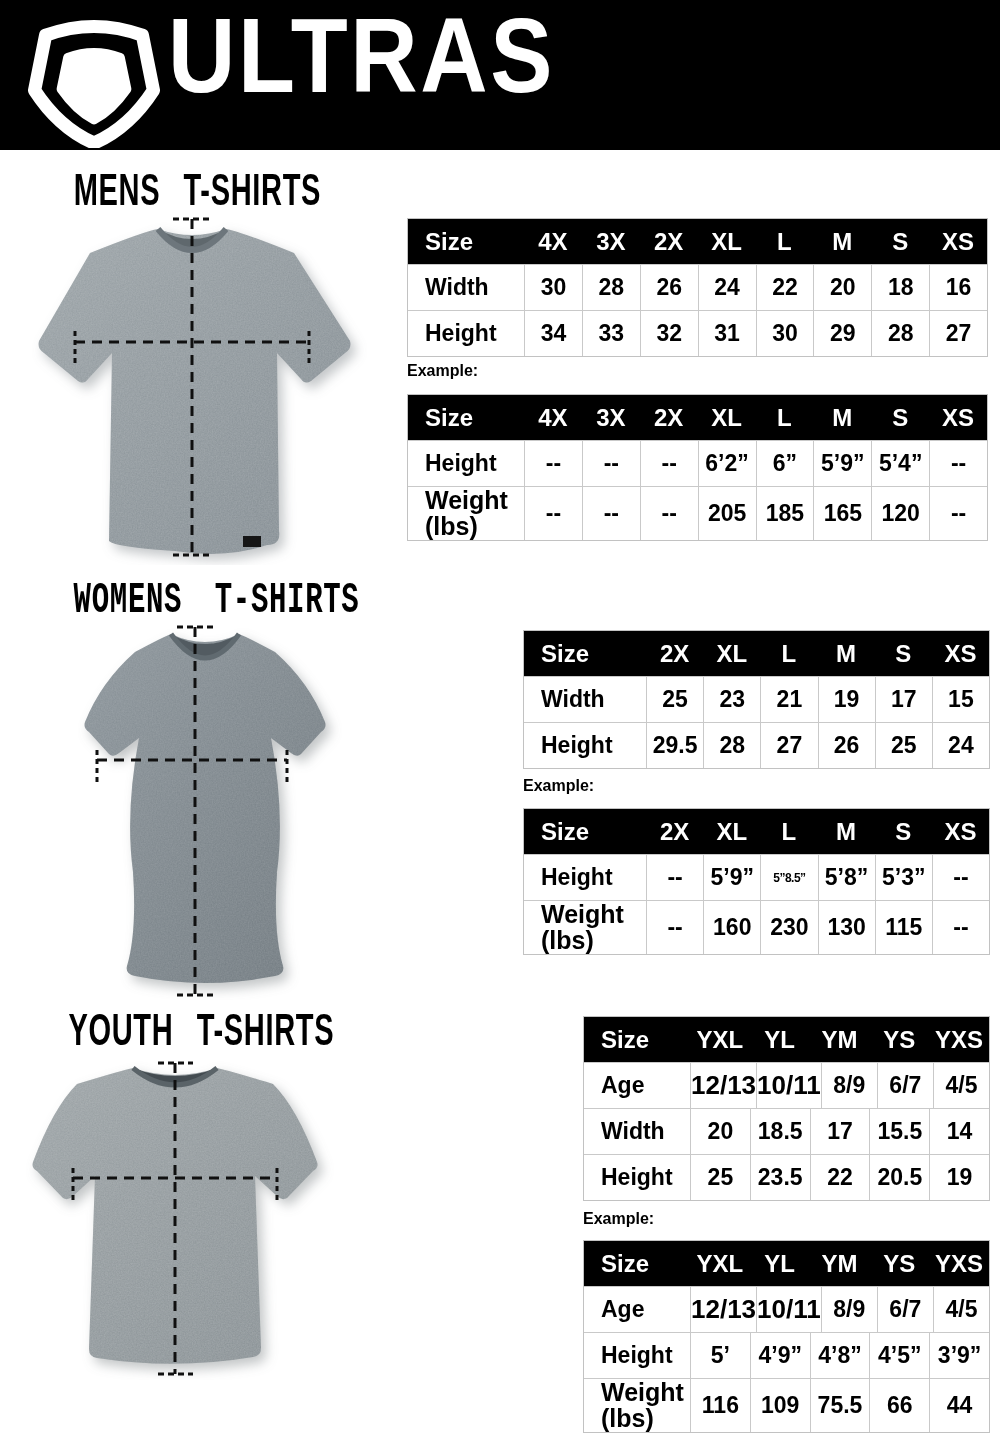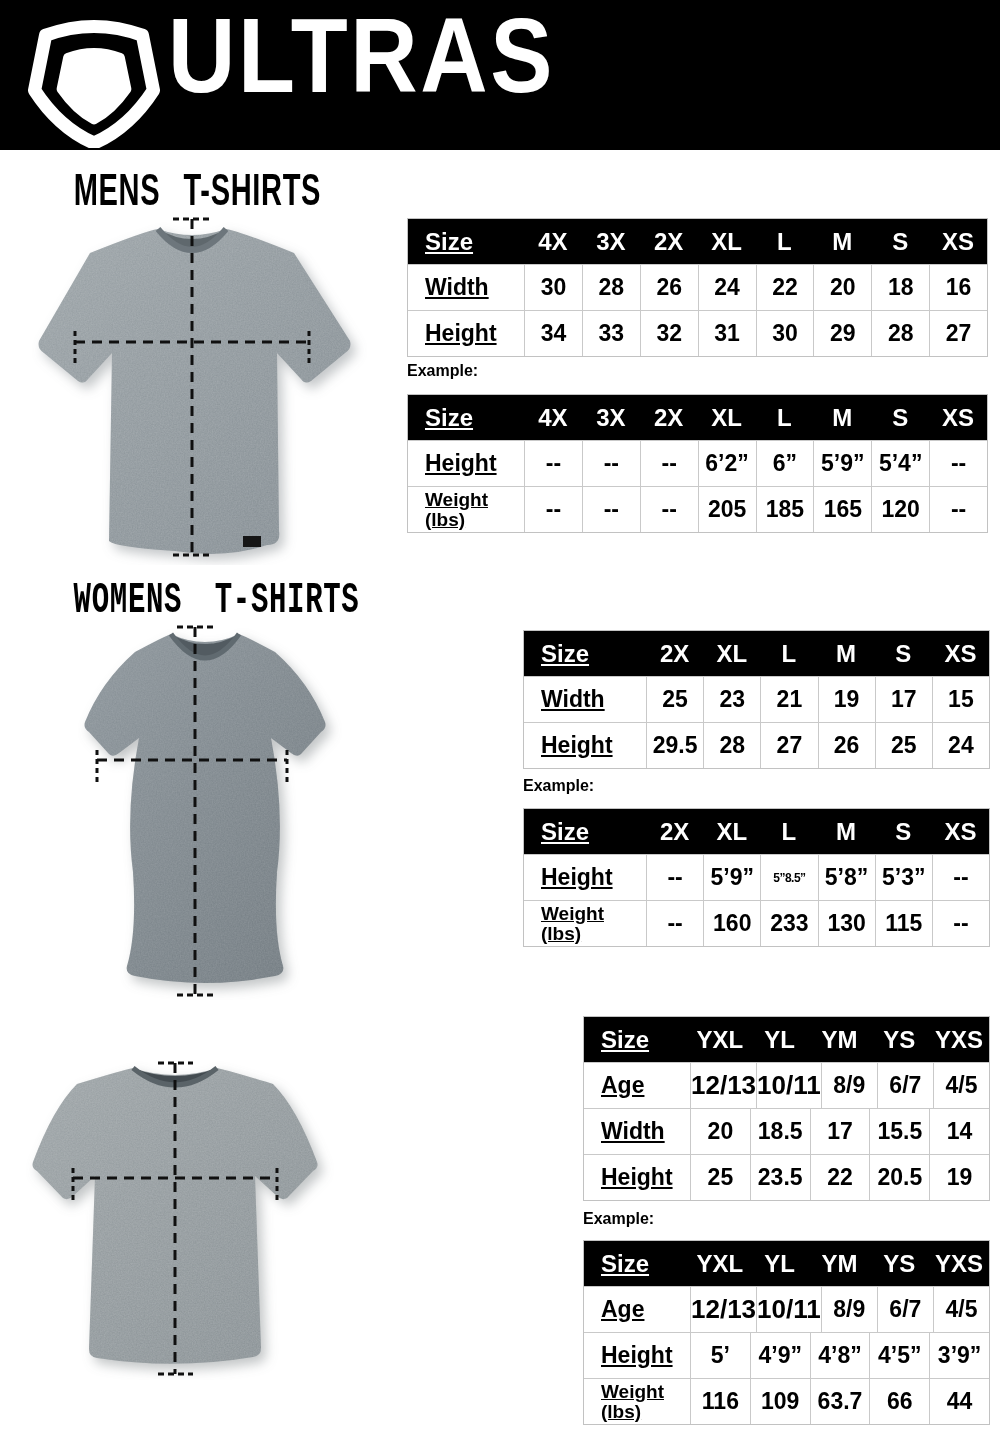--- a/index.html
+++ b/index.html
@@ -20,24 +20,24 @@
   .example{position:absolute;font-weight:bold;font-size:16px;}
 
   
   .dtable{position:absolute;background:#fff;border:1px solid #c2c2c2;box-sizing:border-box;}
   .trow{display:grid;min-height:45px;}
   .trow.thead{background:#000;color:#fff;}
   .trow.tbody{border-top:1px solid #c9c9c9;}
   .tcell{display:flex;align-items:center;justify-content:center;font-weight:bold;font-size:23px;
          border-left:1px solid #c9c9c9;box-sizing:border-box;text-align:center;}
   .trow.thead .tcell{border-left:none;font-size:24px;}
-  .tcell.first{justify-content:flex-start;padding-left:17px;border-left:none;text-align:left;text-decoration:underline;}
+  .tcell.first{justify-content:flex-start;padding-left:17px;border-left:none;text-align:left;}
   .tcell.sm{font-size:26px;}
   .tcell.xs{font-size:12px;letter-spacing:-0.5px;}
-  .tcell.two-line{font-size:19px;line-height:1.05;max-width:92px;}
+  .tcell.two-line{font-size:25px;line-height:1.05;max-width:92px;}
 
   
   .shirt-svg{position:absolute;}
 </style>
 </head>
 <body>
 
 <div class="page">
 
   <header class="topbar">
@@ -235,27 +235,30 @@
         <div class="tcell">5’9”</div>
         <div class="tcell xs">5”8.5”</div>
         <div class="tcell">5’8”</div>
         <div class="tcell">5’3”</div>
         <div class="tcell">--</div>
       </div>
       <div class="trow tbody" style="grid-template-columns: 122px repeat(6, 1fr);">
         <div class="tcell first label two-line">Weight (lbs)</div>
         <div class="tcell">--</div>
         <div class="tcell">160</div>
-        <div class="tcell">233</div>
+        <div class="tcell">230</div>
         <div class="tcell">130</div>
         <div class="tcell">115</div>
         <div class="tcell">--</div>
       </div>
     </div>
 
+  <h2 class="sec-title" style="left:0px;top:1008px;width:390px;margin:0;">
+    <span>YOUTH T-SHIRTS</span>
+  </h2>
 
   <svg class="shirt-svg" style="left:15px;top:1058px;" width="325" height="322" viewBox="0 0 325 322">
     <defs>
       <linearGradient id="gy" x1="0" y1="0" x2="1" y2="1">
         <stop offset="0" stop-color="#9ba2a5"></stop>
           <stop offset="1" stop-color="#868e92"></stop>
       </linearGradient>
       <filter id="ny" x="0" y="0" width="1" height="1">
         <feTurbulence type="fractalNoise" baseFrequency="0.75" numOctaves="2" seed="13"></feTurbulence>
         <feColorMatrix type="matrix" values="0 0 0 0 1  0 0 0 0 1  0 0 0 0 1  0 0 0 0.4 0"></feColorMatrix>
@@ -337,19 +340,19 @@
         <div class="tcell">5’</div>
         <div class="tcell">4’9”</div>
         <div class="tcell">4’8”</div>
         <div class="tcell">4’5”</div>
         <div class="tcell">3’9”</div>
       </div>
       <div class="trow tbody" style="grid-template-columns: 106px repeat(5, 1fr);">
         <div class="tcell first label two-line">Weight (lbs)</div>
         <div class="tcell">116</div>
         <div class="tcell">109</div>
-        <div class="tcell">63.7</div>
+        <div class="tcell">75.5</div>
         <div class="tcell">66</div>
         <div class="tcell">44</div>
       </div>
     </div>
 
 </div>
 
 </body></html>

